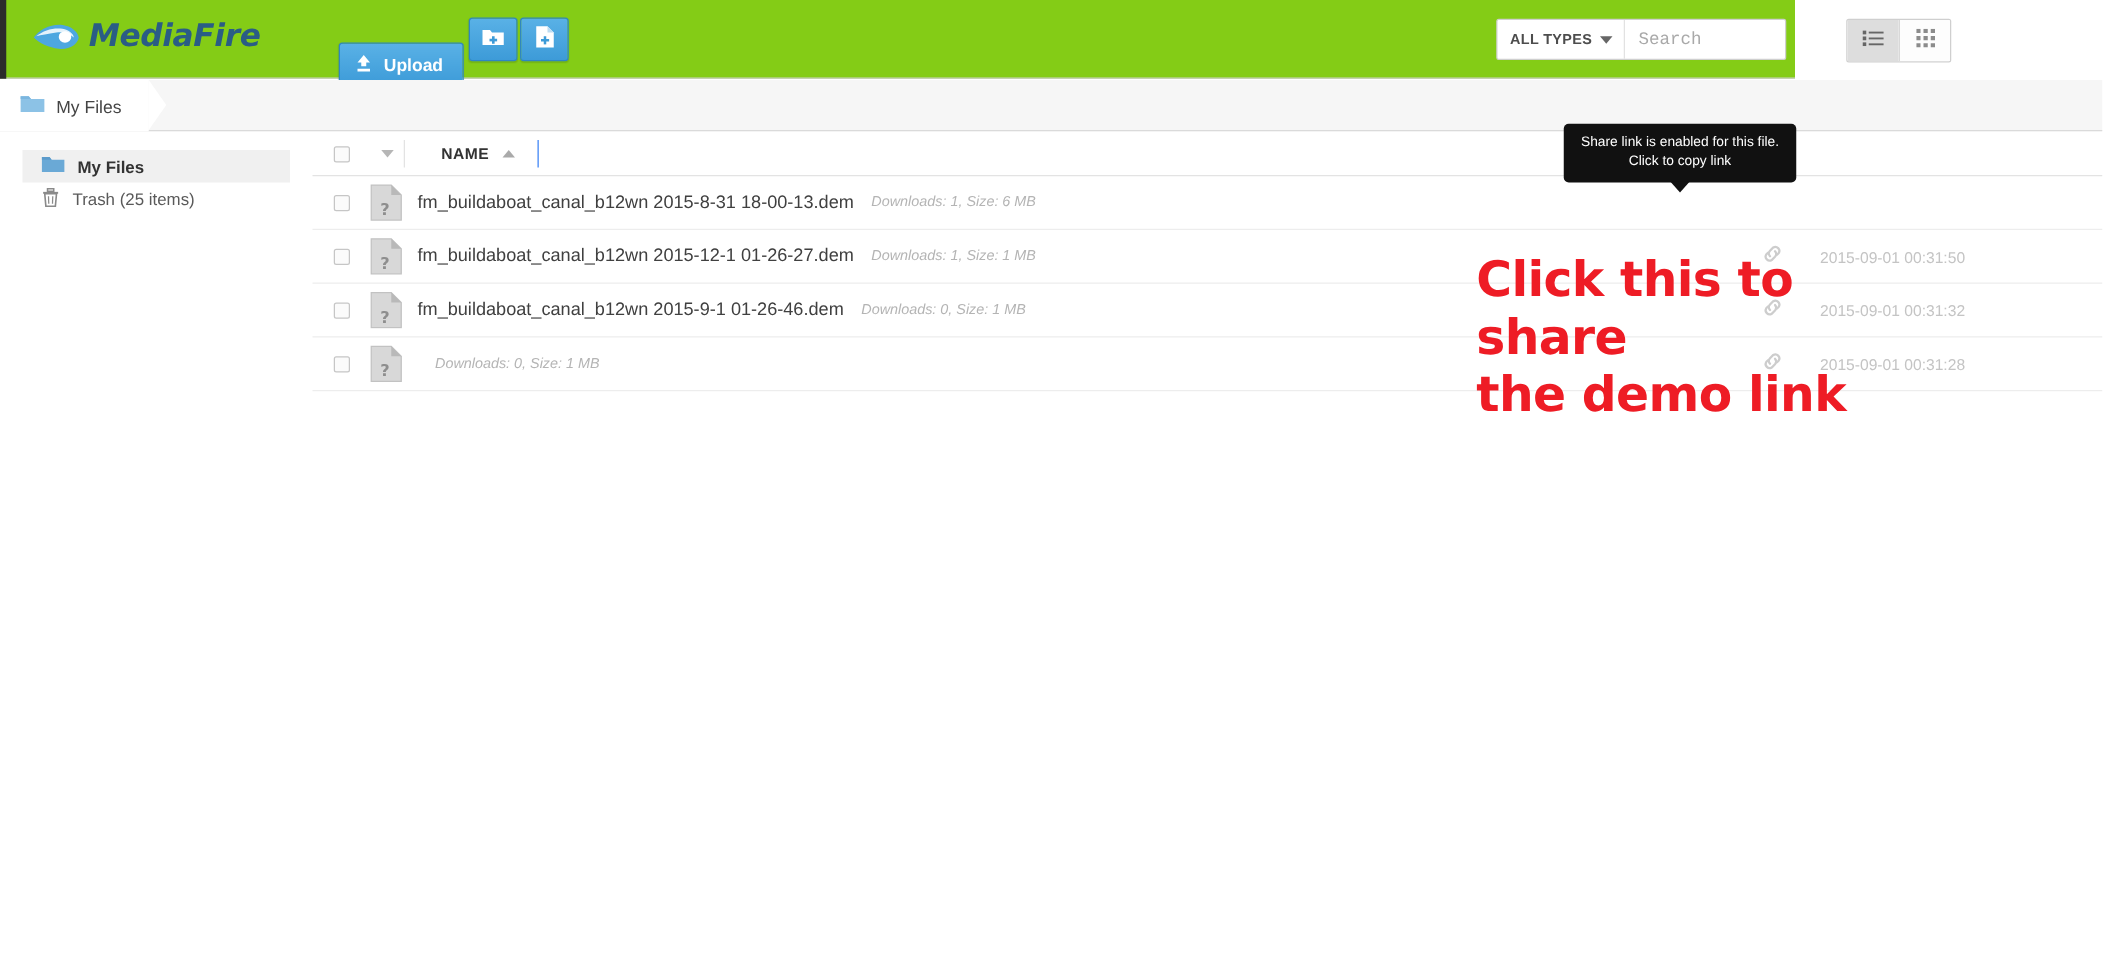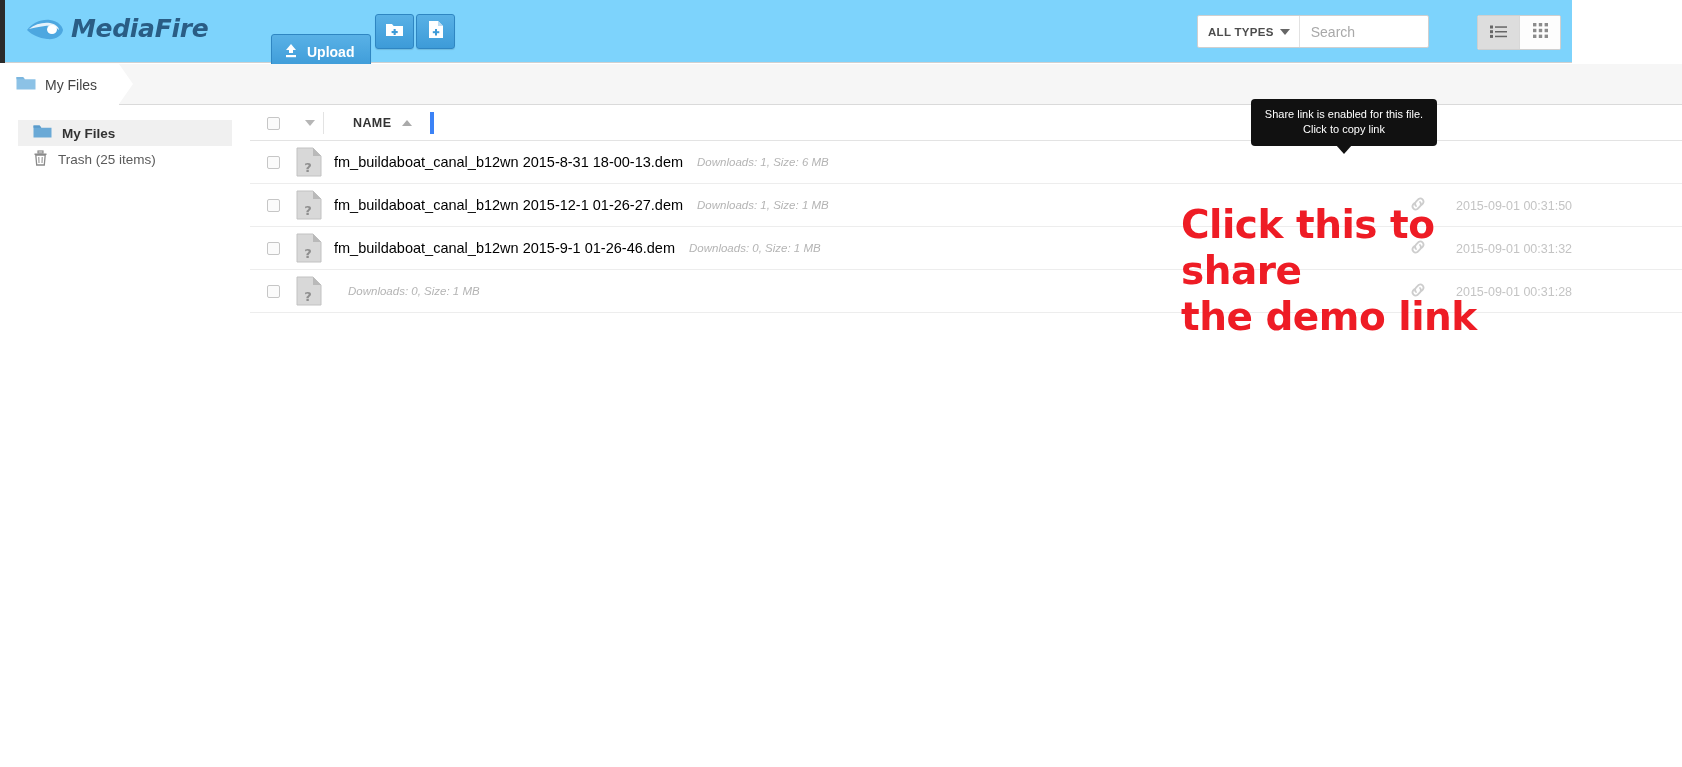--- a/index.html
+++ b/index.html
@@ -9,22 +9,22 @@
     overflow: hidden;
     background: #ffffff;
     font-family: "Liberation Sans", sans-serif;
   }
   body { position: relative; }
 
   
   .topbar {
     position: absolute;
     left: 0; top: 0;
-    width: 1572px; height: 63px;
-    background: #7dd3fc;
+    width: 1436px; height: 63px;
+    background: #84cc16;
     border-bottom: 1px solid #d0d0d0;
   }
   .left-edge-dark {
     position: absolute;
     left: 0; top: 0;
     width: 5px; height: 63px;
     background: #2b2b2b;
   }
   .logo {
     position: absolute;
@@ -96,21 +96,21 @@
     border-left: 5px solid transparent;
     border-right: 5px solid transparent;
     border-top: 6px solid #666;
   }
   .search-input {
     flex: 1;
     border: none; outline: none;
     font-size: 14px;
     color: #555;
     padding: 0 8px 0 11px;
-    font-family: Liberation Sans, sans-serif;
+    font-family: Liberation Mono, monospace;
     background: transparent;
   }
   .search-input::placeholder { color: #a9a9a9; }
   .search-go {
     width: 34px; height: 100%;
     display: flex; align-items: center; justify-content: center;
     cursor: pointer;
   }
 
   .viewtoggle {
@@ -205,21 +205,21 @@
     display: flex; align-items: center; justify-content: center;
     border-right: 1px solid #e3e3e3;
     height: 22px;
     cursor: pointer;
   }
   .th-name {
     display: flex; align-items: center; gap: 11px;
     padding-left: 29px;
     padding-right: 18px;
     height: 22px;
-    border-right: 4px solid #3b82f6;
+    border-right: 1px solid #3b82f6;
     font-size: 12.5px;
     font-weight: bold;
     color: #333;
     letter-spacing: 0.4px;
     cursor: pointer;
   }
   .sort-asc {
     width: 0; height: 0;
     border-left: 5px solid transparent;
     border-right: 5px solid transparent;
@@ -240,21 +240,21 @@
   .cb {
     width: 13px; height: 13px;
     border: 1px solid #c6c6c6;
     border-radius: 2px;
     background: #fbfbfb;
     cursor: pointer;
   }
   .file-ic { width: 26px; height: 30px; margin-right: 12px; }
   .fname {
     font-size: 14.5px;
-    color: #000000;
+    color: #404040;
     white-space: nowrap;
   }
   .fmeta {
     font-size: 11.5px;
     font-style: italic;
     color: #b4b4b4;
     margin-left: 14px;
     white-space: nowrap;
   }
   .row-right {

